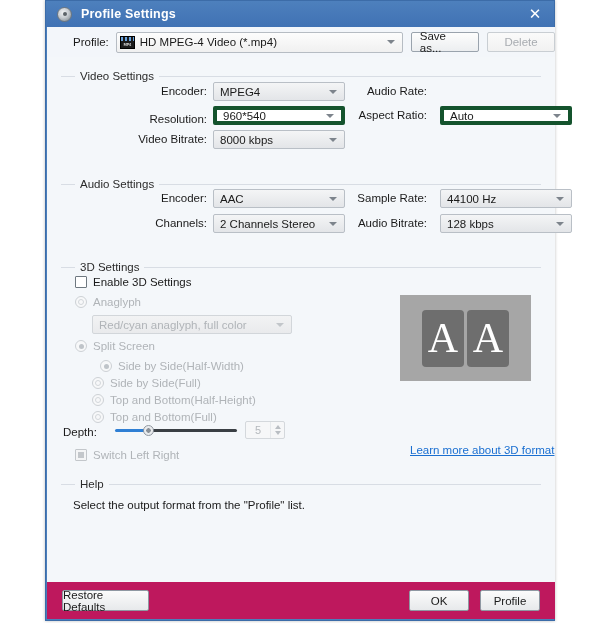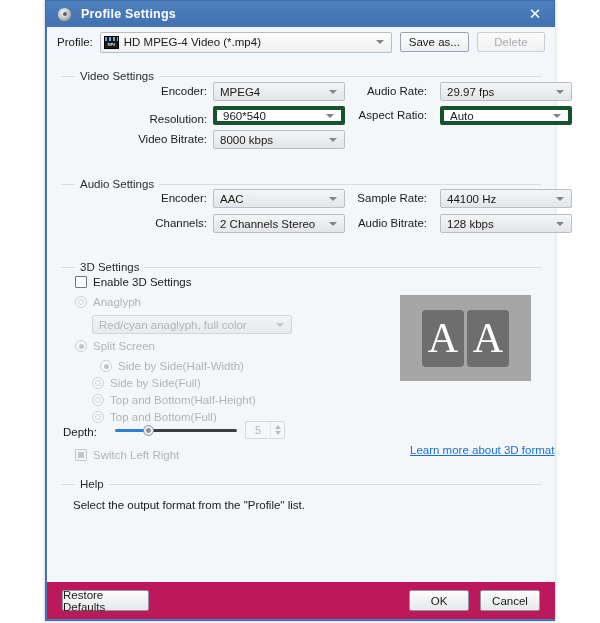--- a/index.html
+++ b/index.html
@@ -87,21 +87,21 @@
     position: absolute;
     left: 1px; top: 26px;
     width: 508px;
     height: 30px;
     background: #f3f6fa;
     border-bottom: 1px solid #c8d2de;
     display: flex;
     align-items: center;
   }
   .profile-label {
-    margin-left: 10px;
+    margin-left: 26px;
     font-size: 11.5px;
     color: #1a1a1a;
   }
   .profile-combo {
     margin-left: 7px;
     width: 290px;
     height: 19px;
     background: linear-gradient(to bottom,#fdfdfd 0%, #f0f0f0 100%);
     border: 1px solid #b6bcc3;
     border-radius: 2px;
@@ -498,24 +498,20 @@
         <div class="caret"></div>
       </div>
 
       <div class="fld-label" style="left:55px; top:76px; width:105px;">Video Bitrate:</div>
       <div class="combo" style="left:166px; top:73px; width:132px;">
         <div class="val">8000 kbps</div>
         <div class="caret"></div>
       </div>
 
       <div class="fld-label" style="left:275px; top:28px; width:105px;">Audio Rate:</div>
-      <div class="combo" style="left:393px; top:25px; width:132px; max-width:132px;">
-        <div class="val">29.97 fps</div>
-        <div class="caret"></div>
-      </div>
 
       <div class="fld-label" style="left:275px; top:52px; width:105px;">Aspect Ratio:</div>
       <div class="combo editable" style="left:393px; top:49px; width:132px;">
         <div class="val">Auto</div>
         <div class="caret"></div>
       </div>
 
       <div class="group" style="left:14px; top:120px; width:480px; height:78px;">
         <div class="group-line"></div>
         <div class="group-title">Audio Settings</div>
@@ -614,17 +610,17 @@
         <div class="group-line"></div>
         <div class="group-title">Help</div>
       </div>
       <div class="help-text" style="left:26px; top:442px;">Select the output format from the "Profile" list.</div>
 
     </div>
 
     <div class="footer">
       <div class="btn-foot" style="left:15px; top:8px; width:87px;">Restore Defaults</div>
       <div class="btn-foot" style="left:362px; top:8px; width:60px;">OK</div>
-      <div class="btn-foot" style="left:433px; top:8px; width:60px;">Cancel</div>
+      <div class="btn-foot" style="left:433px; top:8px; width:60px;">Profile</div>
     </div>
 
   </div>
 </div>
 
 </body></html>

